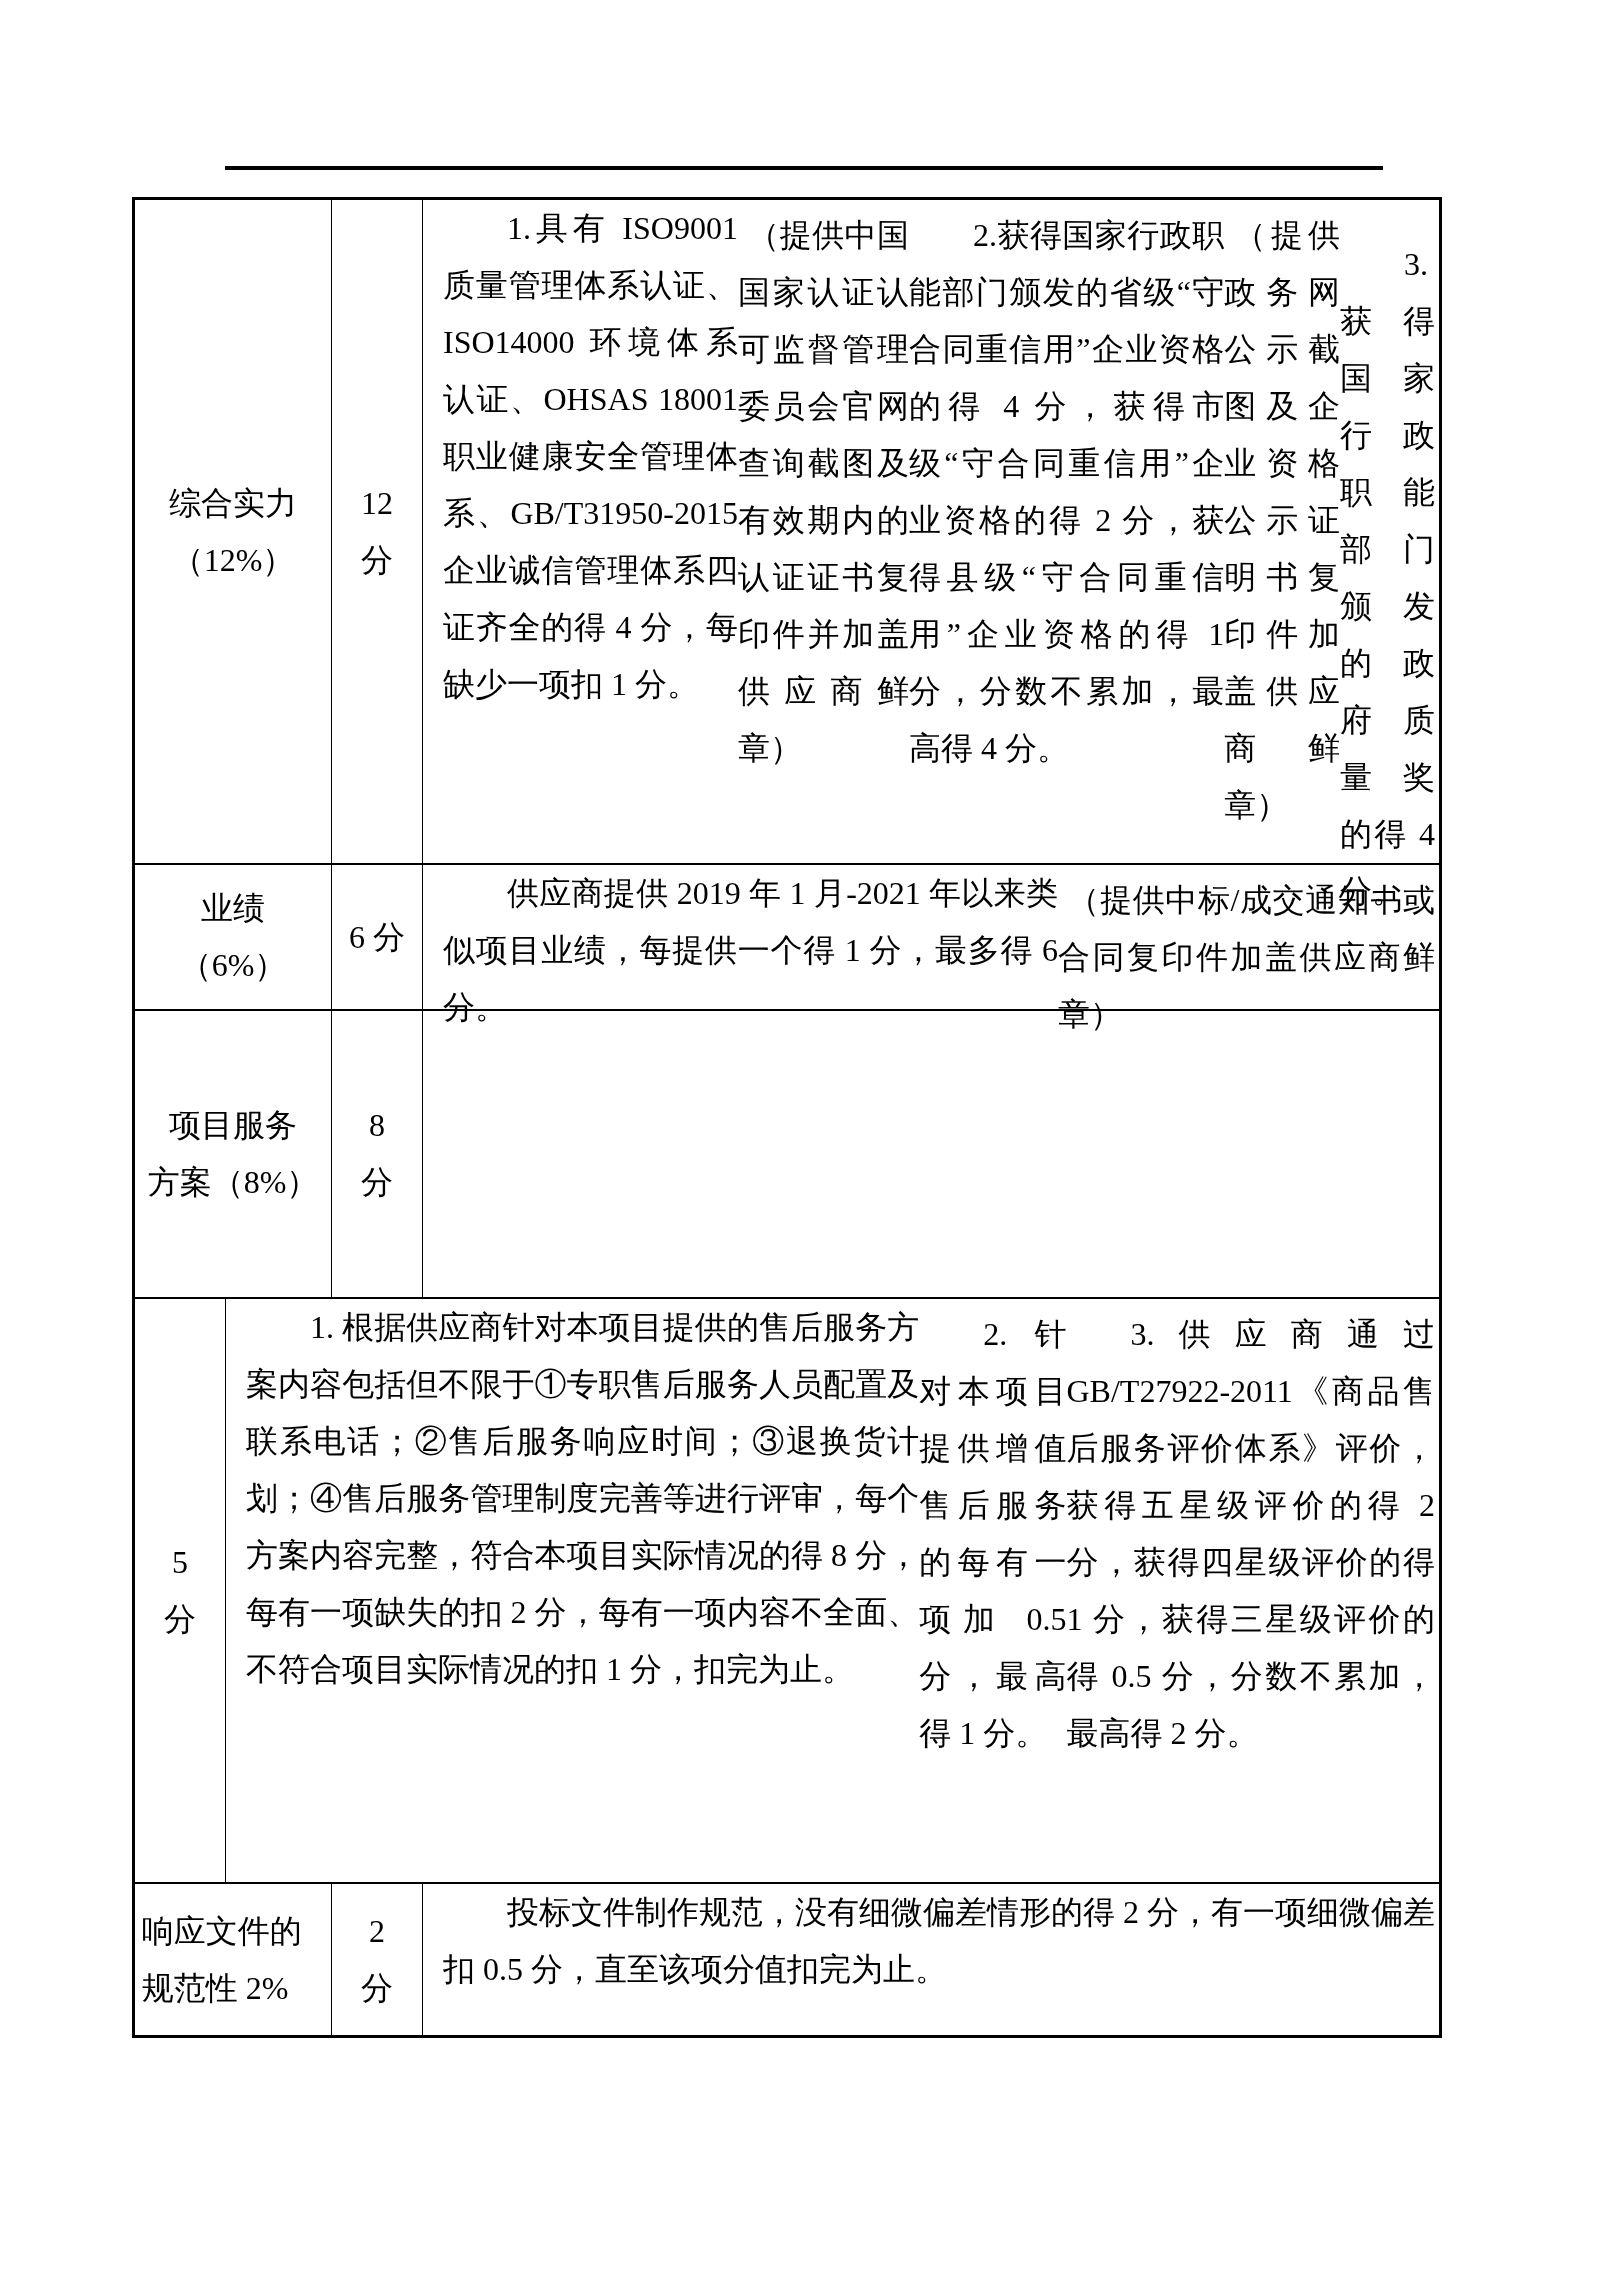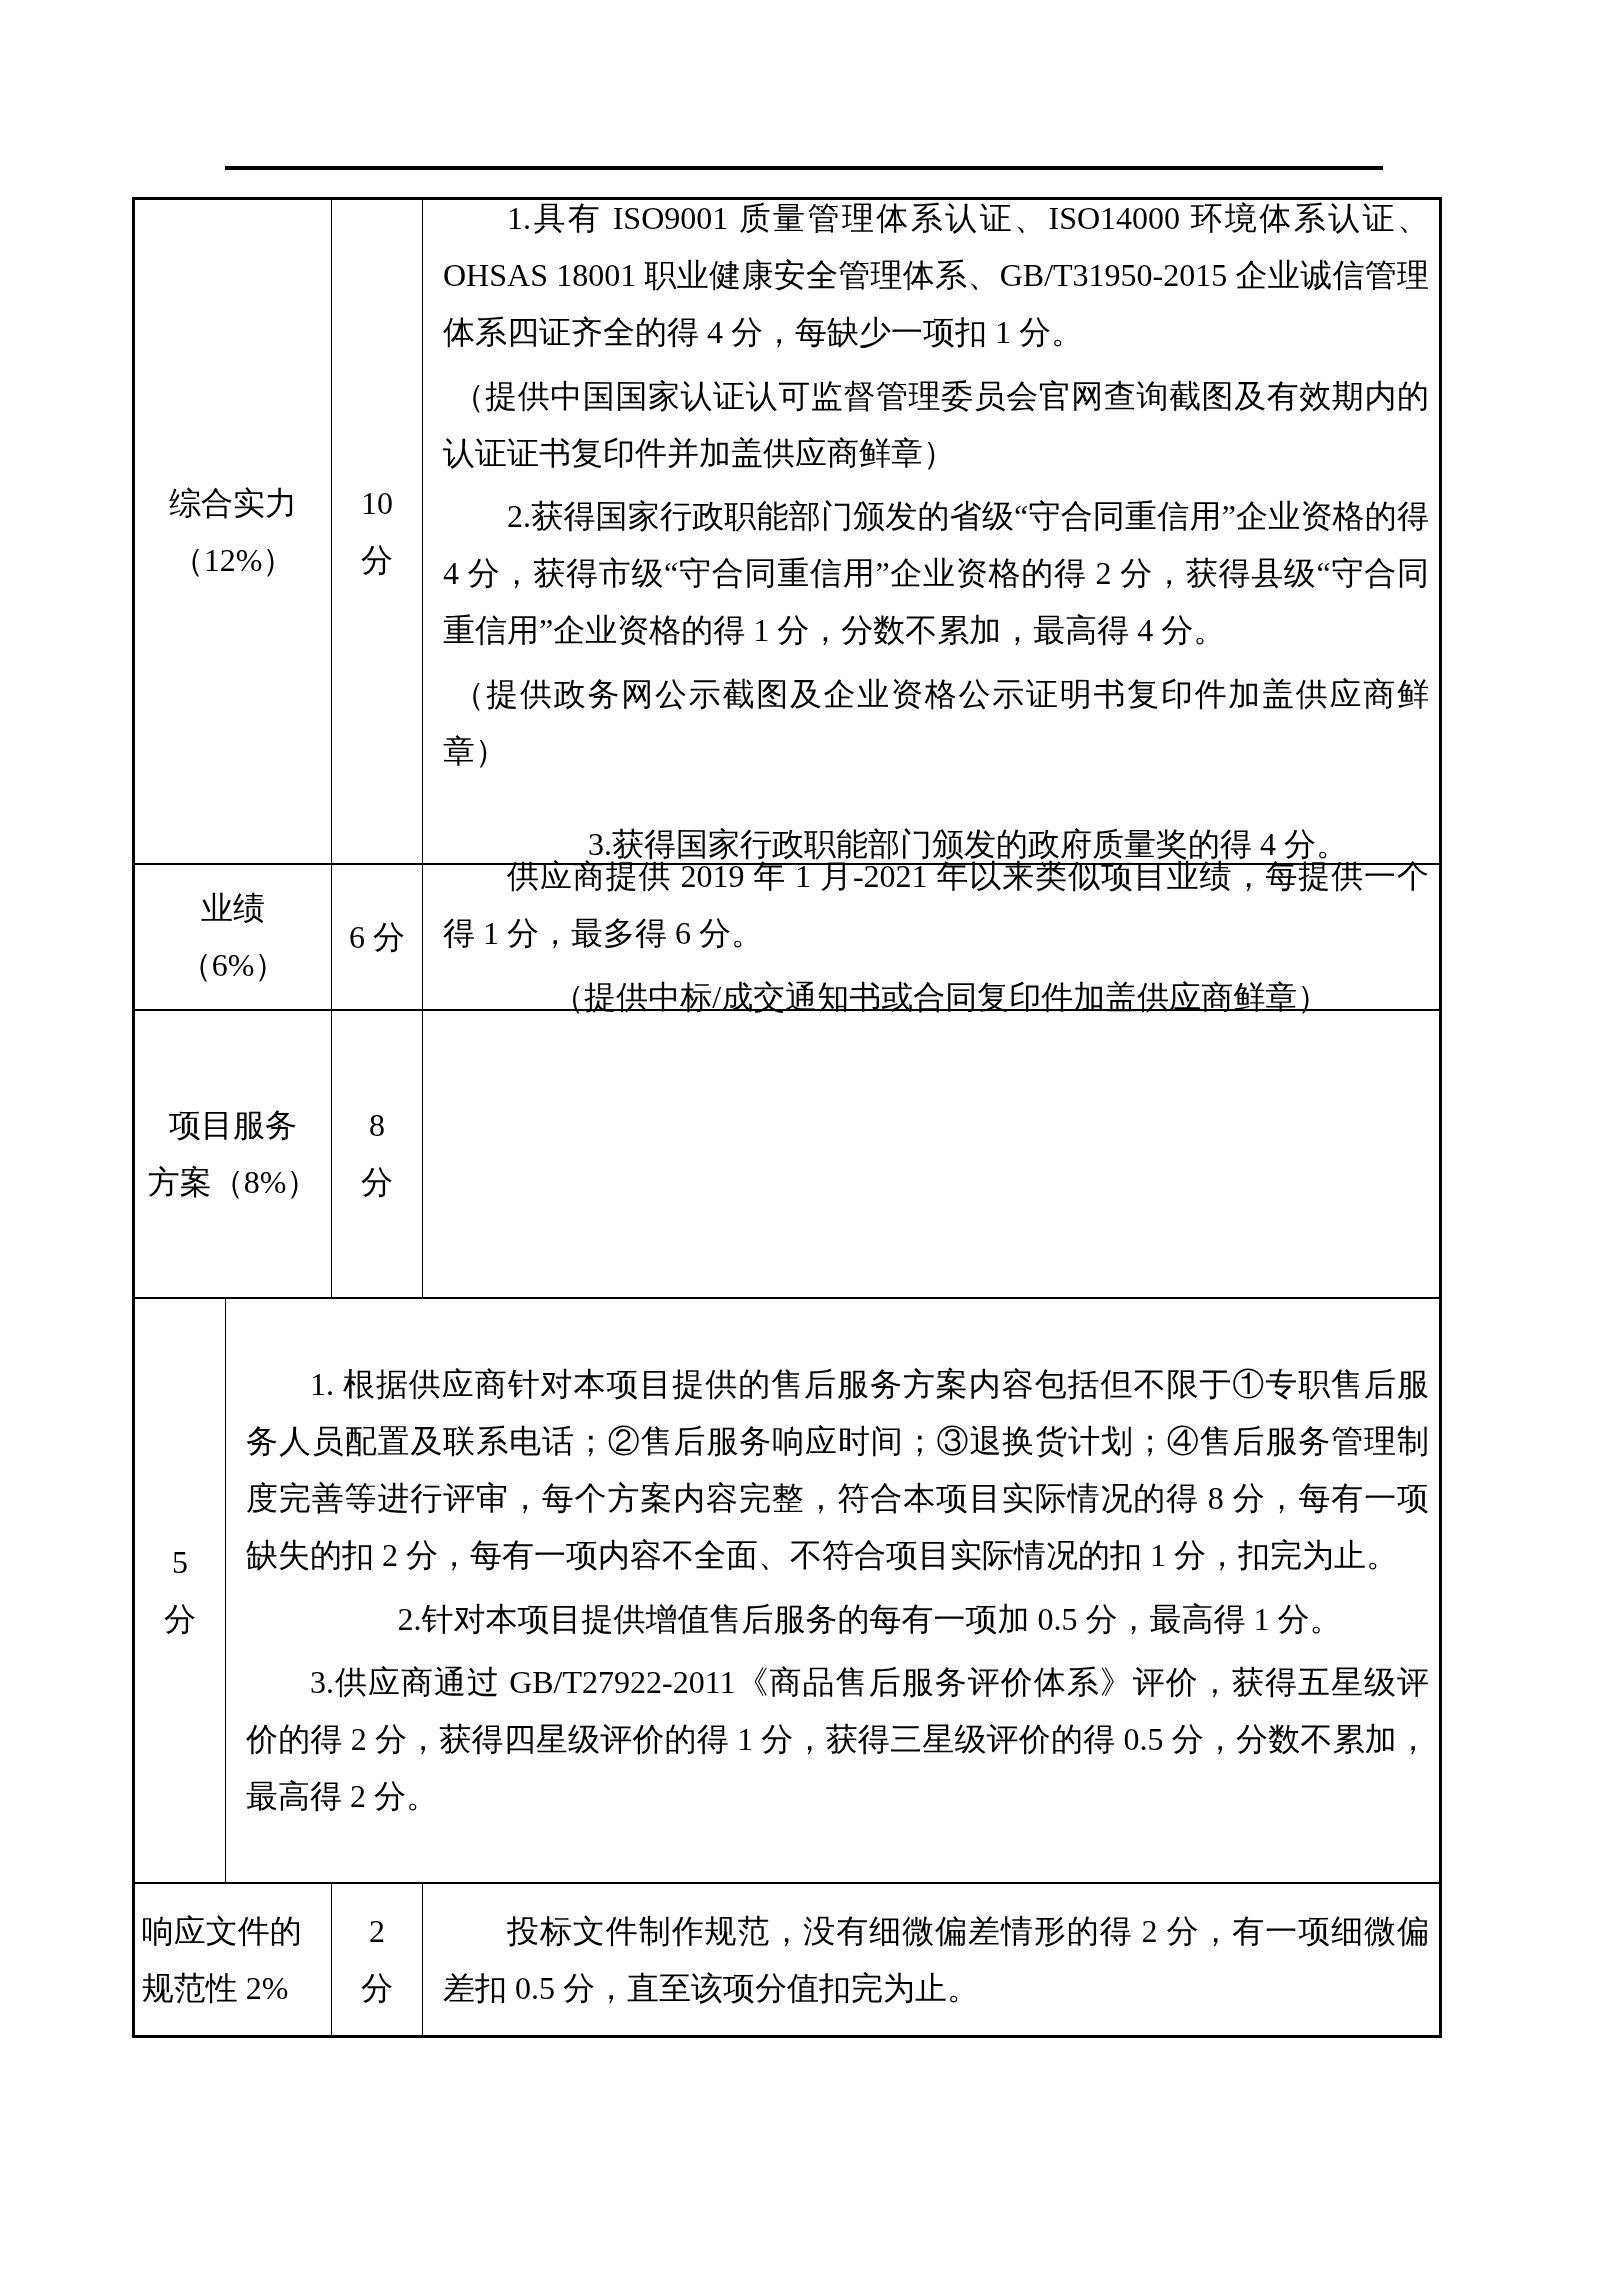--- a/index.html
+++ b/index.html
@@ -69,24 +69,23 @@
     flex-direction: column;
     align-items: center;
     justify-content: center;
     text-align: center;
     white-space: pre-line;
     line-height: 57px;
   }
   .c-desc {
     flex: 1;
     display: flex;
-    flex-direction: column;
+    flex-direction: row;
     justify-content: center;
-    padding: 0 10px 0 20px;
-    align-items: center;
+    padding: 0 4px 0 20px;
   }
   .para {
     text-align: justify;
     text-indent: 2em;
   }
   .para + .para { margin-top: 6.8px; }
   .para-paren { text-indent: 0.3em; }
   .para-gap { margin-top: 36px !important; }
   .align-left {
     align-items: flex-start;
@@ -99,21 +98,21 @@
 
 <div class="page">
 
   <div class="header-rule"></div>
 
   <div class="eval-table">
 
     <div class="t-row row-1">
       <div class="cell c-criterion">综合实力
 （12%）</div>
-      <div class="cell c-score">10
+      <div class="cell c-score">12
 分</div>
       <div class="cell c-desc">
         <div class="para">1.具有 ISO9001 质量管理体系认证、ISO14000 环境体系认证、OHSAS  18001 职业健康安全管理体系、GB/T31950-2015 企业诚信管理体系四证齐全的得 4 分，每缺少一项扣 1 分。</div>
         <div class="para para-paren">（提供中国国家认证认可监督管理委员会官网查询截图及有效期内的认证证书复印件并加盖供应商鲜章）</div>
         <div class="para">2.获得国家行政职能部门颁发的省级“守合同重信用”企业资格的得 4 分，获得市级“守合同重信用”企业资格的得 2 分，获得县级“守合同重信用”企业资格的得 1 分，分数不累加，最高得 4 分。</div>
         <div class="para para-paren">（提供政务网公示截图及企业资格公示证明书复印件加盖供应商鲜章）</div>
         <div class="para para-gap">3.获得国家行政职能部门颁发的政府质量奖的得 4 分。</div>
       </div>
     </div>
 

